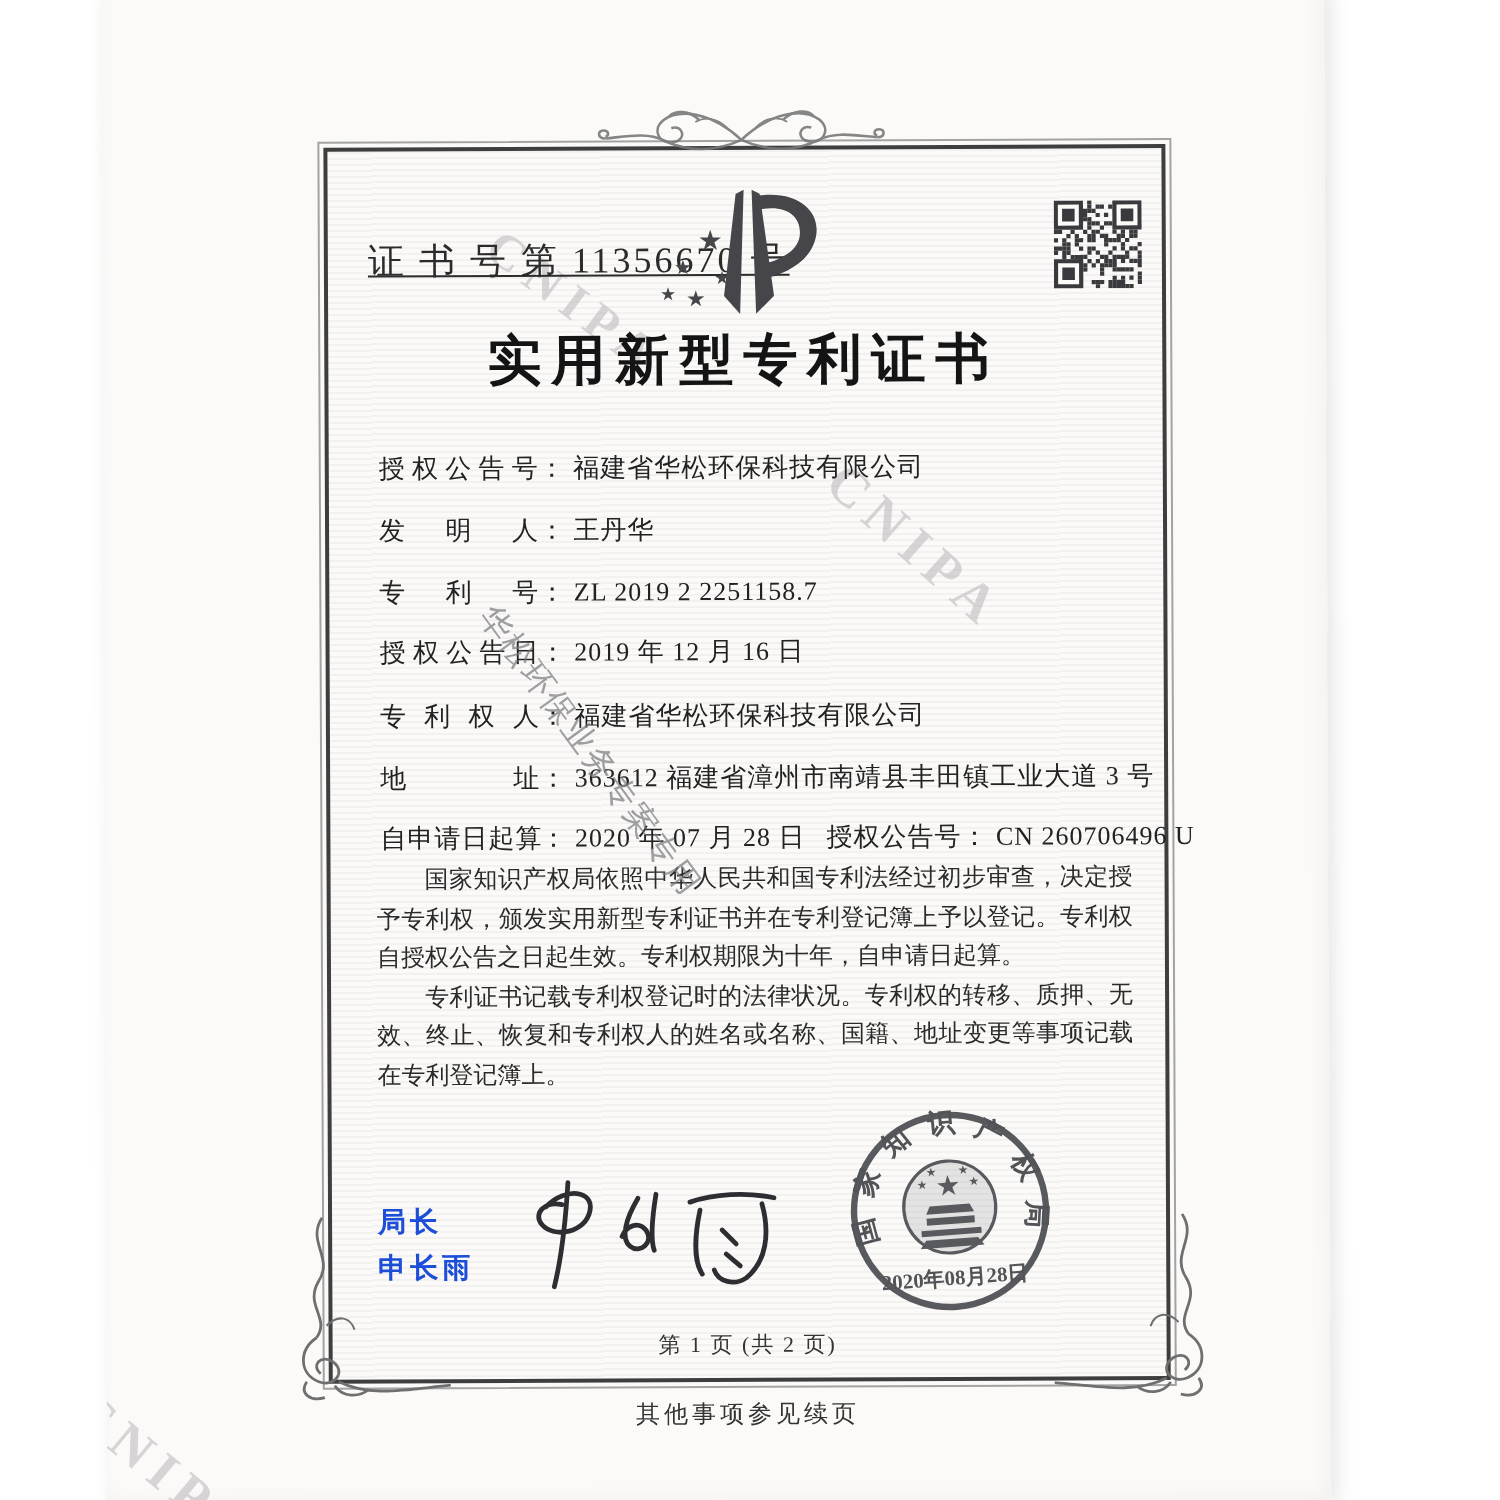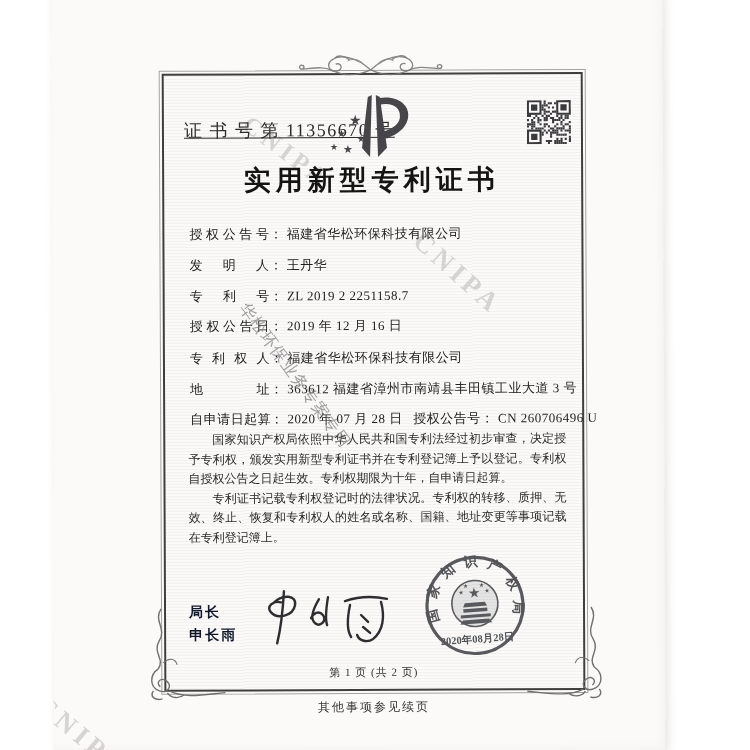--- a/index.html
+++ b/index.html
@@ -22,21 +22,21 @@
   .title{position:absolute;left:108px;top:168px;width:425px;text-align:center;
          font-size:27px;font-weight:700;letter-spacing:5px;color:#141414;}
   .frow{position:absolute;left:138px;width:382px;font-size:13px;letter-spacing:0.5px;color:#222;white-space:nowrap;}
   .flabel{display:inline-block;width:80px;text-align:justify;text-align-last:justify;vertical-align:bottom;}
   .flabel2{display:inline-block;vertical-align:bottom;margin-left:36px;}
   .pair2{position:absolute;left:187px;top:0;}
   .paras{position:absolute;left:136px;top:436px;width:378px;font-size:12px;line-height:19.5px;
          text-align:justify;color:#2a2a2a;}
   .paras p{margin:0;text-indent:2em;}
   .officer{position:absolute;left:136px;top:606px;font-size:14px;font-weight:600;
-           letter-spacing:2px;line-height:23px;color:#0f172a;}
+           letter-spacing:2px;line-height:23px;color:#1d4ed8;}
   .sig{position:absolute;left:200px;top:591px;width:145px;height:62px;}
   .seal{position:absolute;left:366px;top:556px;width:112px;height:112px;transform:rotate(-4deg);opacity:0.92;}
   .footer-page{position:absolute;left:108px;top:671px;width:425px;text-align:center;
                font-size:11px;letter-spacing:1px;color:#333;}
   .note{position:absolute;left:108px;top:705px;width:425px;text-align:center;
         font-size:12px;letter-spacing:2px;color:#333;}
   
   .orn{position:absolute;z-index:5;}
   .orn-top{left:247px;top:54px;width:146px;height:36px;}
   .orn-bl{left:94px;top:612px;width:80px;height:94px;}

